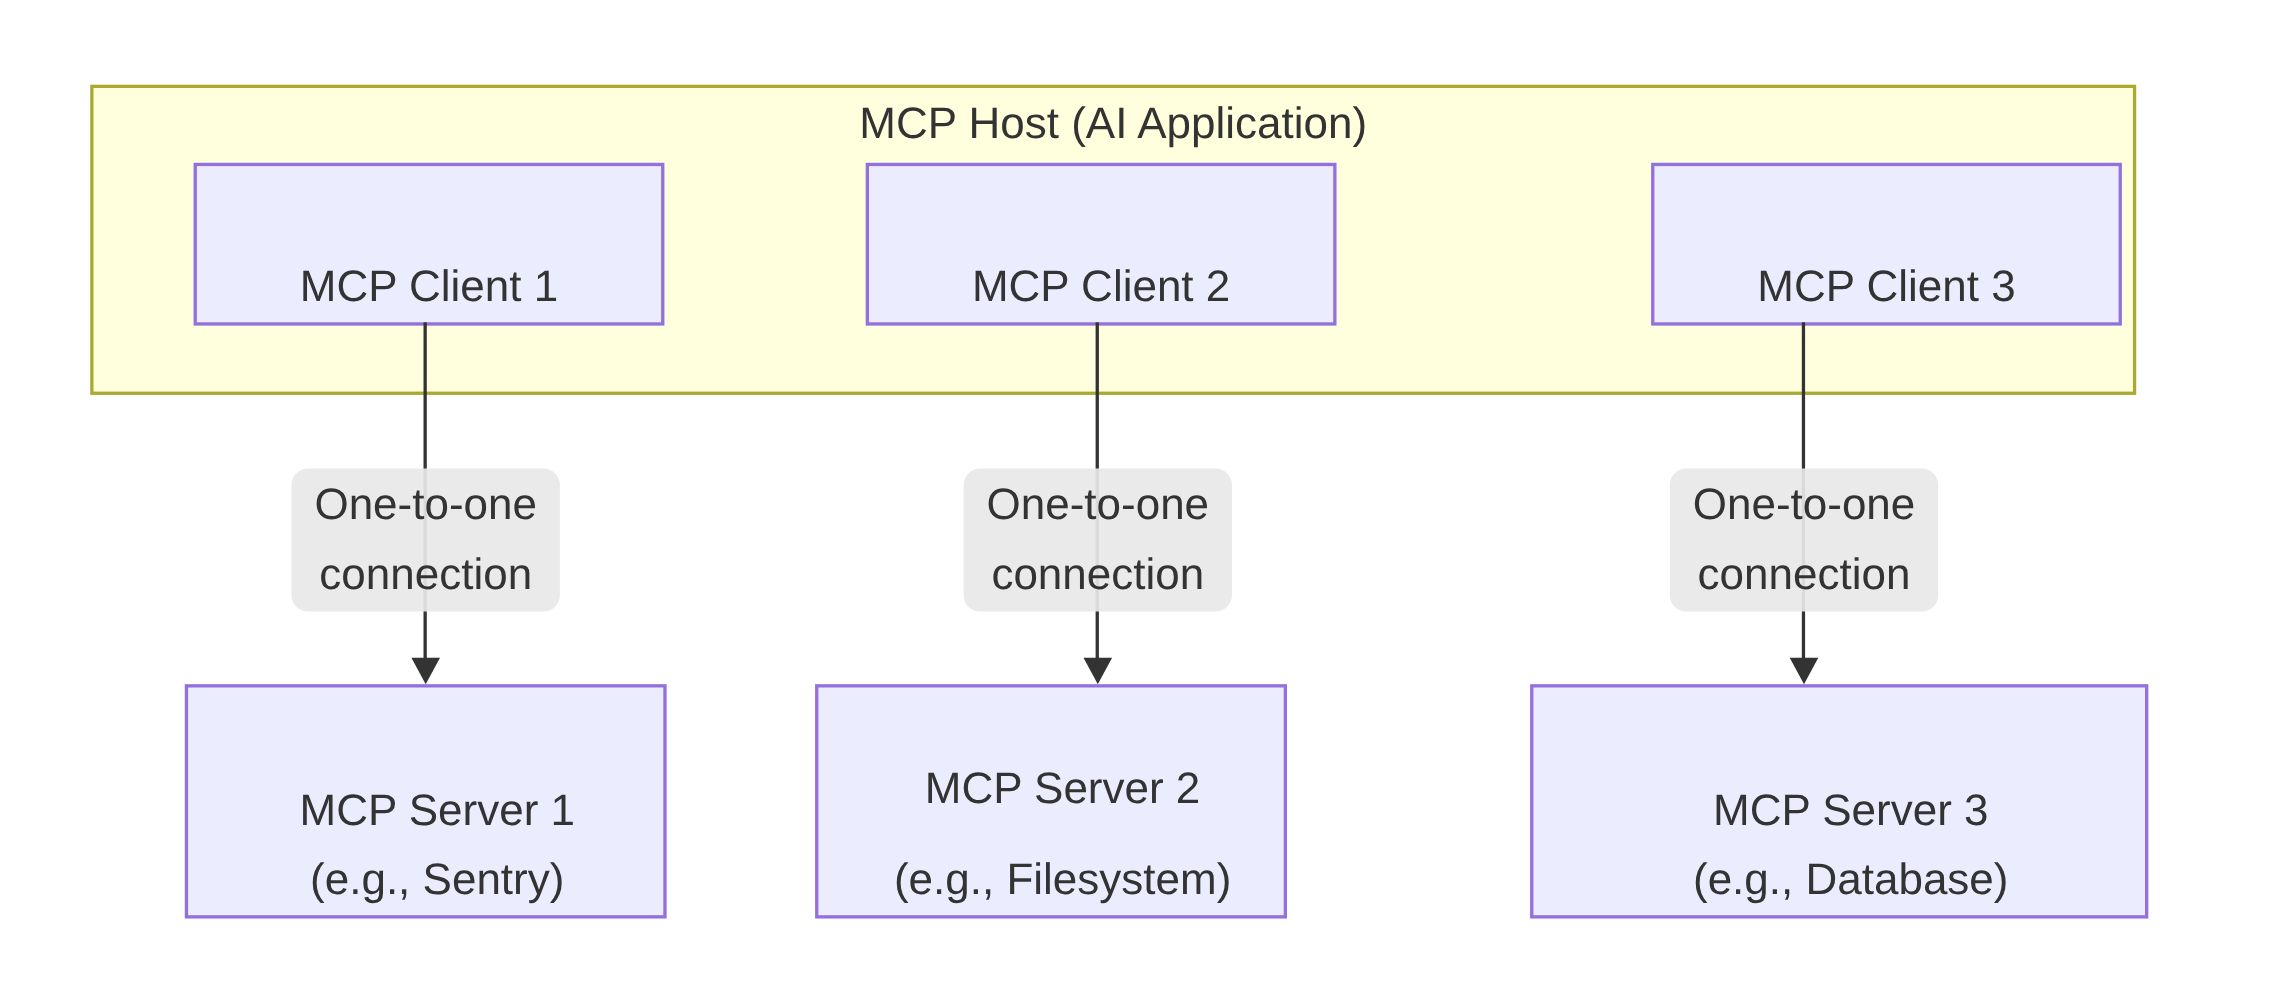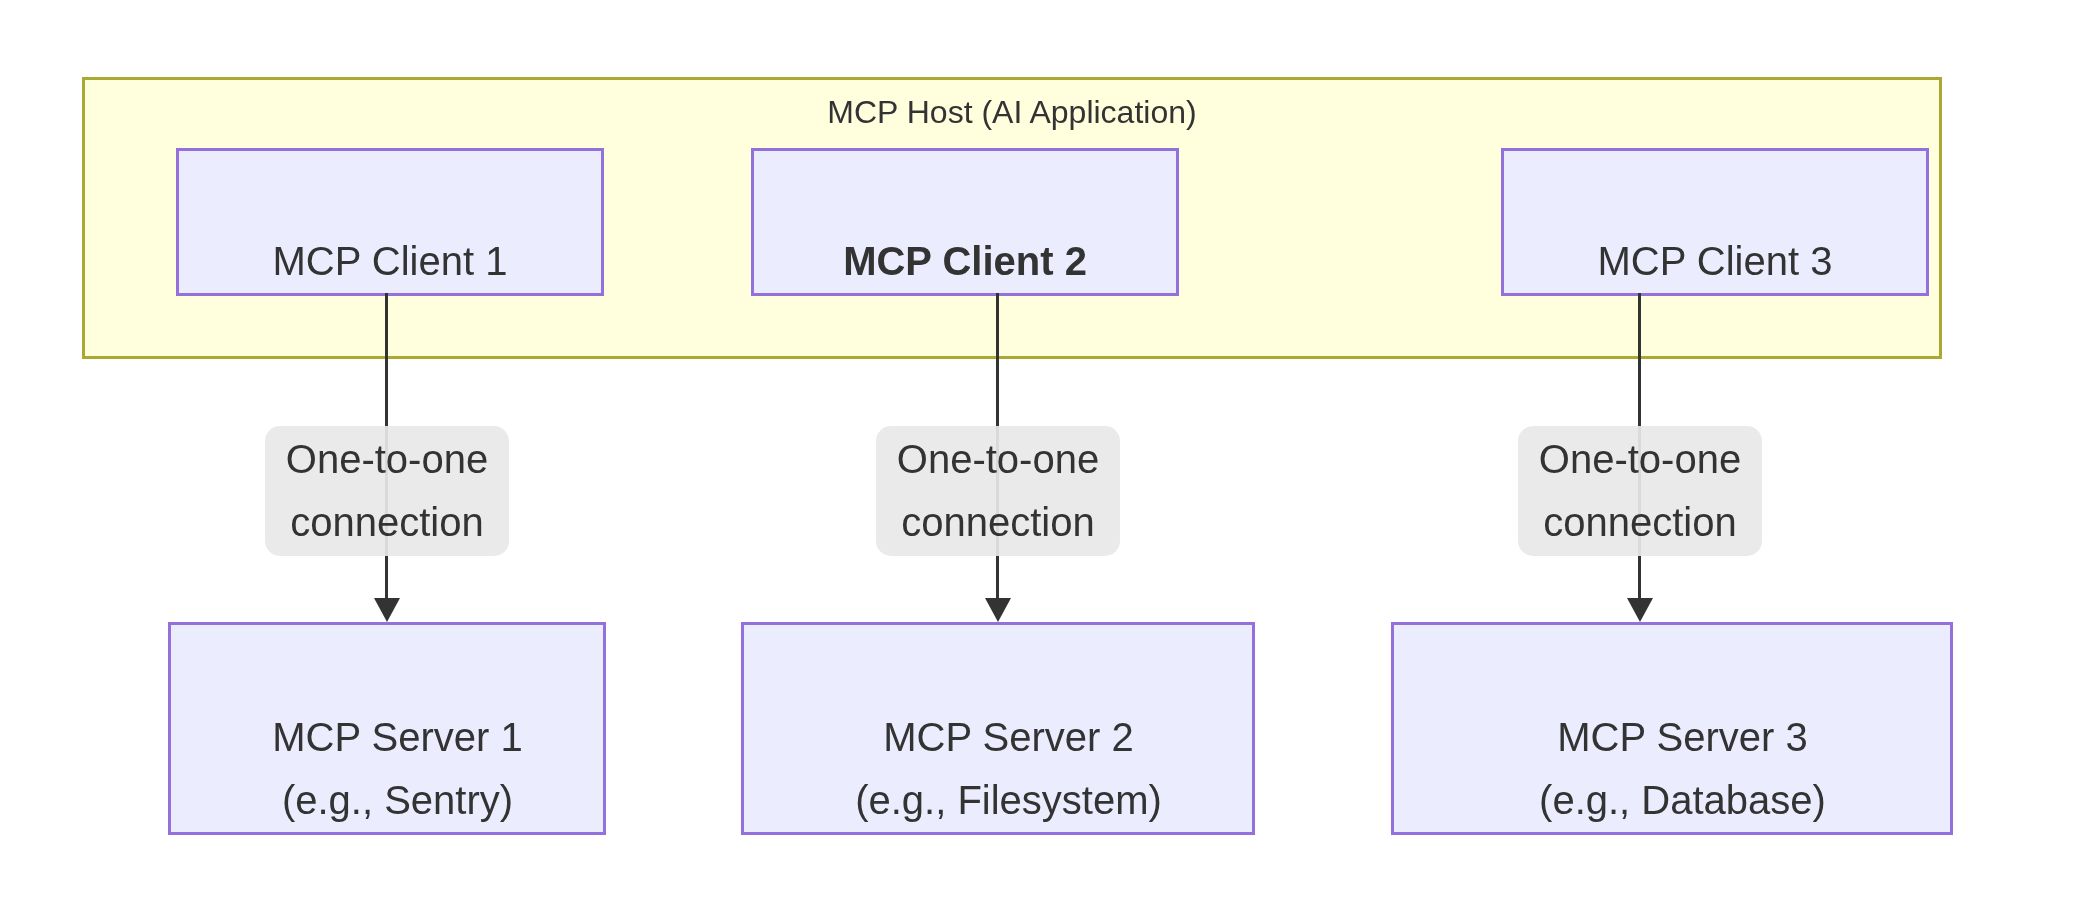--- a/index.html
+++ b/index.html
@@ -27,44 +27,44 @@
     position: absolute;
     left: 82px; top: 77px;
     width: 1860px; height: 282px;
     background: var(--host-fill);
     border: 3px solid var(--host-border);
   }
   .host-title {
     position: absolute;
     left: 0; right: 0; top: 9px;
     text-align: center;
-    font-size: 32px;
+    font-size: 40px;
     line-height: 46px;
     color: var(--text);
   }
   .node {
     position: absolute;
     background: var(--node-fill);
     border: 3px solid var(--node-border);
     display: flex;
     flex-direction: column;
     justify-content: flex-end;
     align-items: center;
     text-align: center;
     font-size: 40px;
     line-height: 63px;
     color: var(--text);
   }
   .client { top: 68px; width: 428px; height: 148px; }
   .client-1 { left: 91px; }
-  .client-2 { left: 666px; font-weight: bold; }
+  .client-2 { left: 702px; }
   .client-3 { left: 1416px; }
   .server { top: 622px; height: 213px; padding-left: 21px; }
   .server-1 { left: 168px;  width: 438px; }
-  .server-2 { left: 741px;  width: 514px; }
+  .server-2 { left: 741px;  width: 429px; gap: 20px; }
   .server-3 { left: 1391px; width: 562px; }
   .edge-line {
     position: absolute;
     top: 293px;
     width: 3px;
     height: 306px;
     background: var(--arrow);
   }
   .line-1 { left: 385px; }
   .line-2 { left: 996px; }

